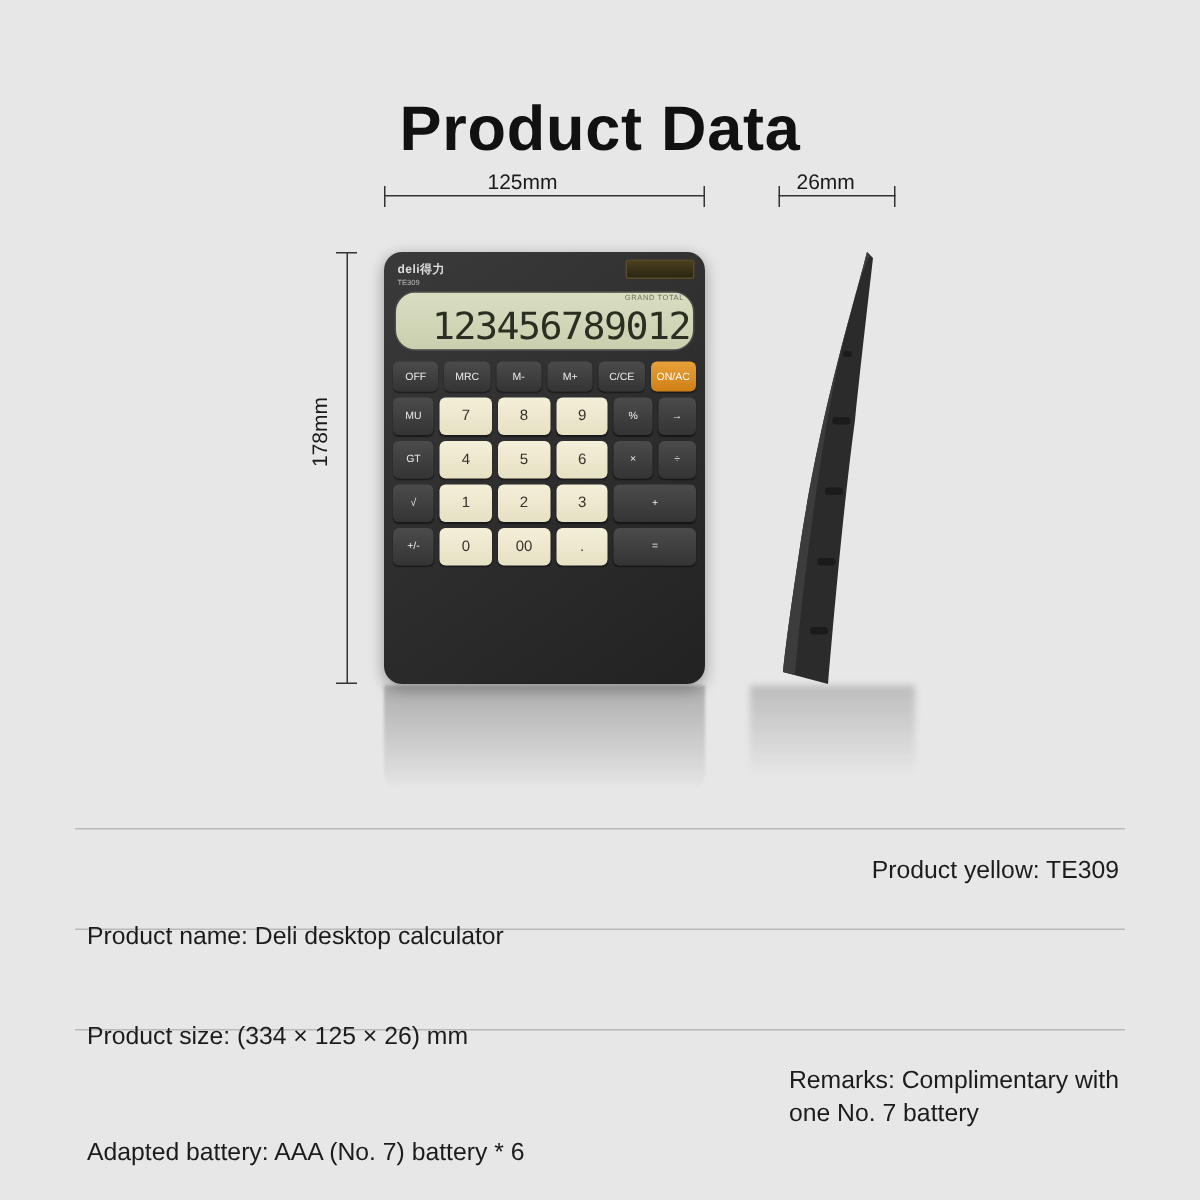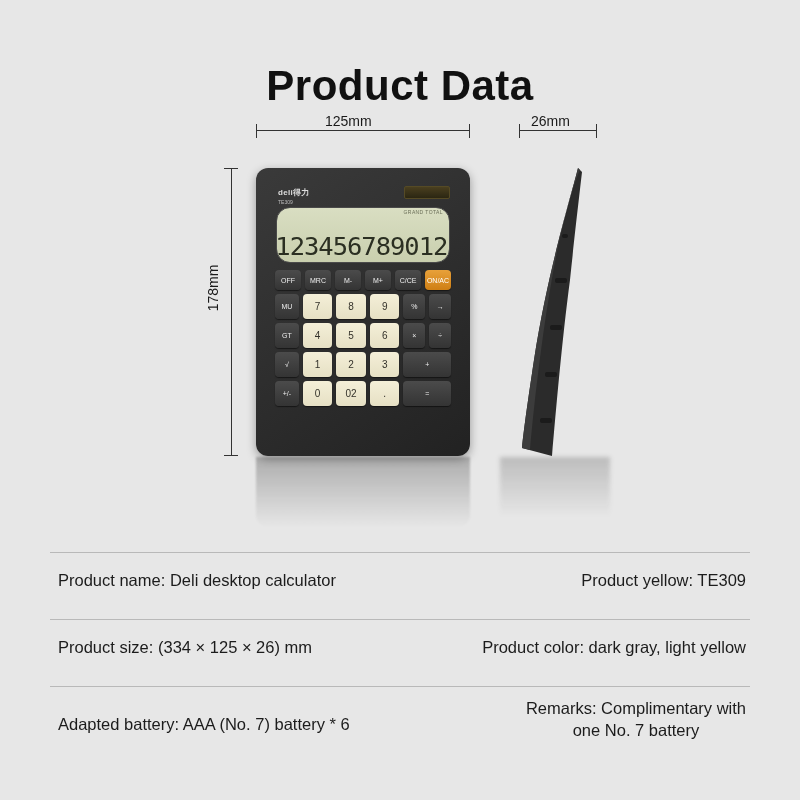--- a/index.html
+++ b/index.html
@@ -44,36 +44,36 @@
     transform: rotate(-90deg); transform-origin: center center;
   }
 
   
   .calc {
     position: absolute; left: 256px; top: 168px;
     width: 214px; height: 288px;
     background: linear-gradient(145deg,#3a3a3a,#222);
     border-radius: 12px;
     box-shadow: 0 3px 10px rgba(0,0,0,.35);
-    padding: 16px;
+    padding: 3px;
   }
   .brand-row {
     position: relative; height: 22px; padding: 3px 6px 0 6px;
   }
   .brand { font-size: 8px; color: #ddd; font-weight: bold; letter-spacing: .3px;}
   .model { font-size: 5px; color: #bdbdbd; margin-top: 1px; }
   .solar {
     position: absolute; right: 4px; top: 2px;
     width: 46px; height: 13px;
     background: linear-gradient(180deg,#4a3f1f,#2b2612);
     border-radius: 2px;
     border: 1px solid #554a25;
   }
   .screen {
-    margin: 1px 4px 0 4px; height: 56px;
+    margin: 1px 4px 0 4px; height: 40px;
     background: linear-gradient(180deg,#d9dec2,#c9cfae);
     border-radius: 14px;
     position: relative;
     border: 1px solid #4a4a4a;
     overflow: hidden;
   }
   .screen-top {
     position: absolute; right: 6px; top: 1px;
     font-size: 5px; color: #6b6f58; letter-spacing: .4px;
   }
@@ -128,23 +128,23 @@
   }
 
   
   .side { position: absolute; left: 500px; top: 160px; width: 120px; height: 300px; }
 
   
   .specs { position: absolute; left: 50px; top: 552px; width: 700px; }
   .hr { height: 1px; background: #b9b9b9; }
   .srow { position: relative; height: 66px; }
   .scell { position: absolute; top: 18px; font-size: 16.5px; color: #1c1c1c; }
-  .scell.l { left: 8px; }
+  .scell.l { left: 8px; margin-top: 44px; }
   .scell.r { right: 4px; text-align: right; }
-  .scell.r2 { right: 4px; text-align: center; line-height: 1.35; top: 10px; }
+  .scell.r2 { right: 4px; text-align: left; line-height: 1.35; top: 22px; }
 </style>
 </head>
 <body>
 
 <div class="page">
 
   <div class="title">Product Data</div>
 
   <div class="dim-line" id="w-top-line"></div>
   <div class="dim-line" id="w-tick-l"></div>
@@ -196,21 +196,21 @@
             <div class="key num">7</div>
             <div class="key num">8</div>
             <div class="key num">9</div>
             <div class="key num">4</div>
             <div class="key num">5</div>
             <div class="key num">6</div>
             <div class="key num">1</div>
             <div class="key num">2</div>
             <div class="key num">3</div>
             <div class="key num">0</div>
-            <div class="key num">02</div>
+            <div class="key num">00</div>
             <div class="key num">.</div>
           </div>
         </div>
 
         <div class="col-right">
           <div style="display:flex;gap:4px">
             <div class="key">%</div>
             <div class="key">→</div>
           </div>
           <div style="display:flex;gap:4px">
@@ -241,21 +241,20 @@
 
   <div class="specs">
     <div class="hr"></div>
     <div class="srow">
       <div class="scell l">Product name: Deli desktop calculator</div>
       <div class="scell r">Product yellow: TE309</div>
     </div>
     <div class="hr"></div>
     <div class="srow">
       <div class="scell l">Product size: (334 × 125 × 26) mm</div>
-      <div class="scell r">Product color: dark gray, light yellow</div>
     </div>
     <div class="hr"></div>
     <div class="srow">
       <div class="scell l" style="top:28px">Adapted battery: AAA (No. 7) battery * 6</div>
       <div class="scell r2" style="white-space:pre-line">Remarks: Complimentary with
 one No. 7 battery</div>
     </div>
   </div>
 
 </div>

